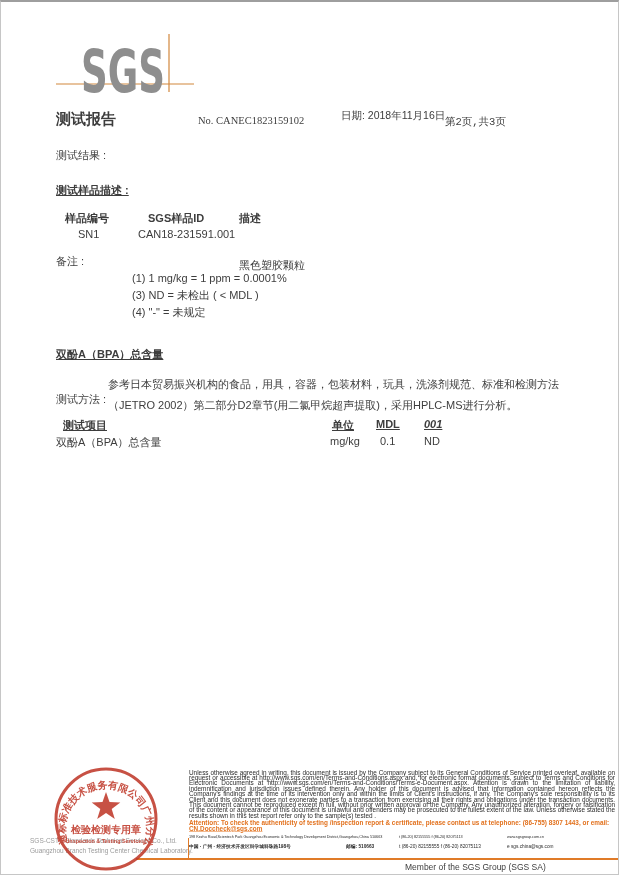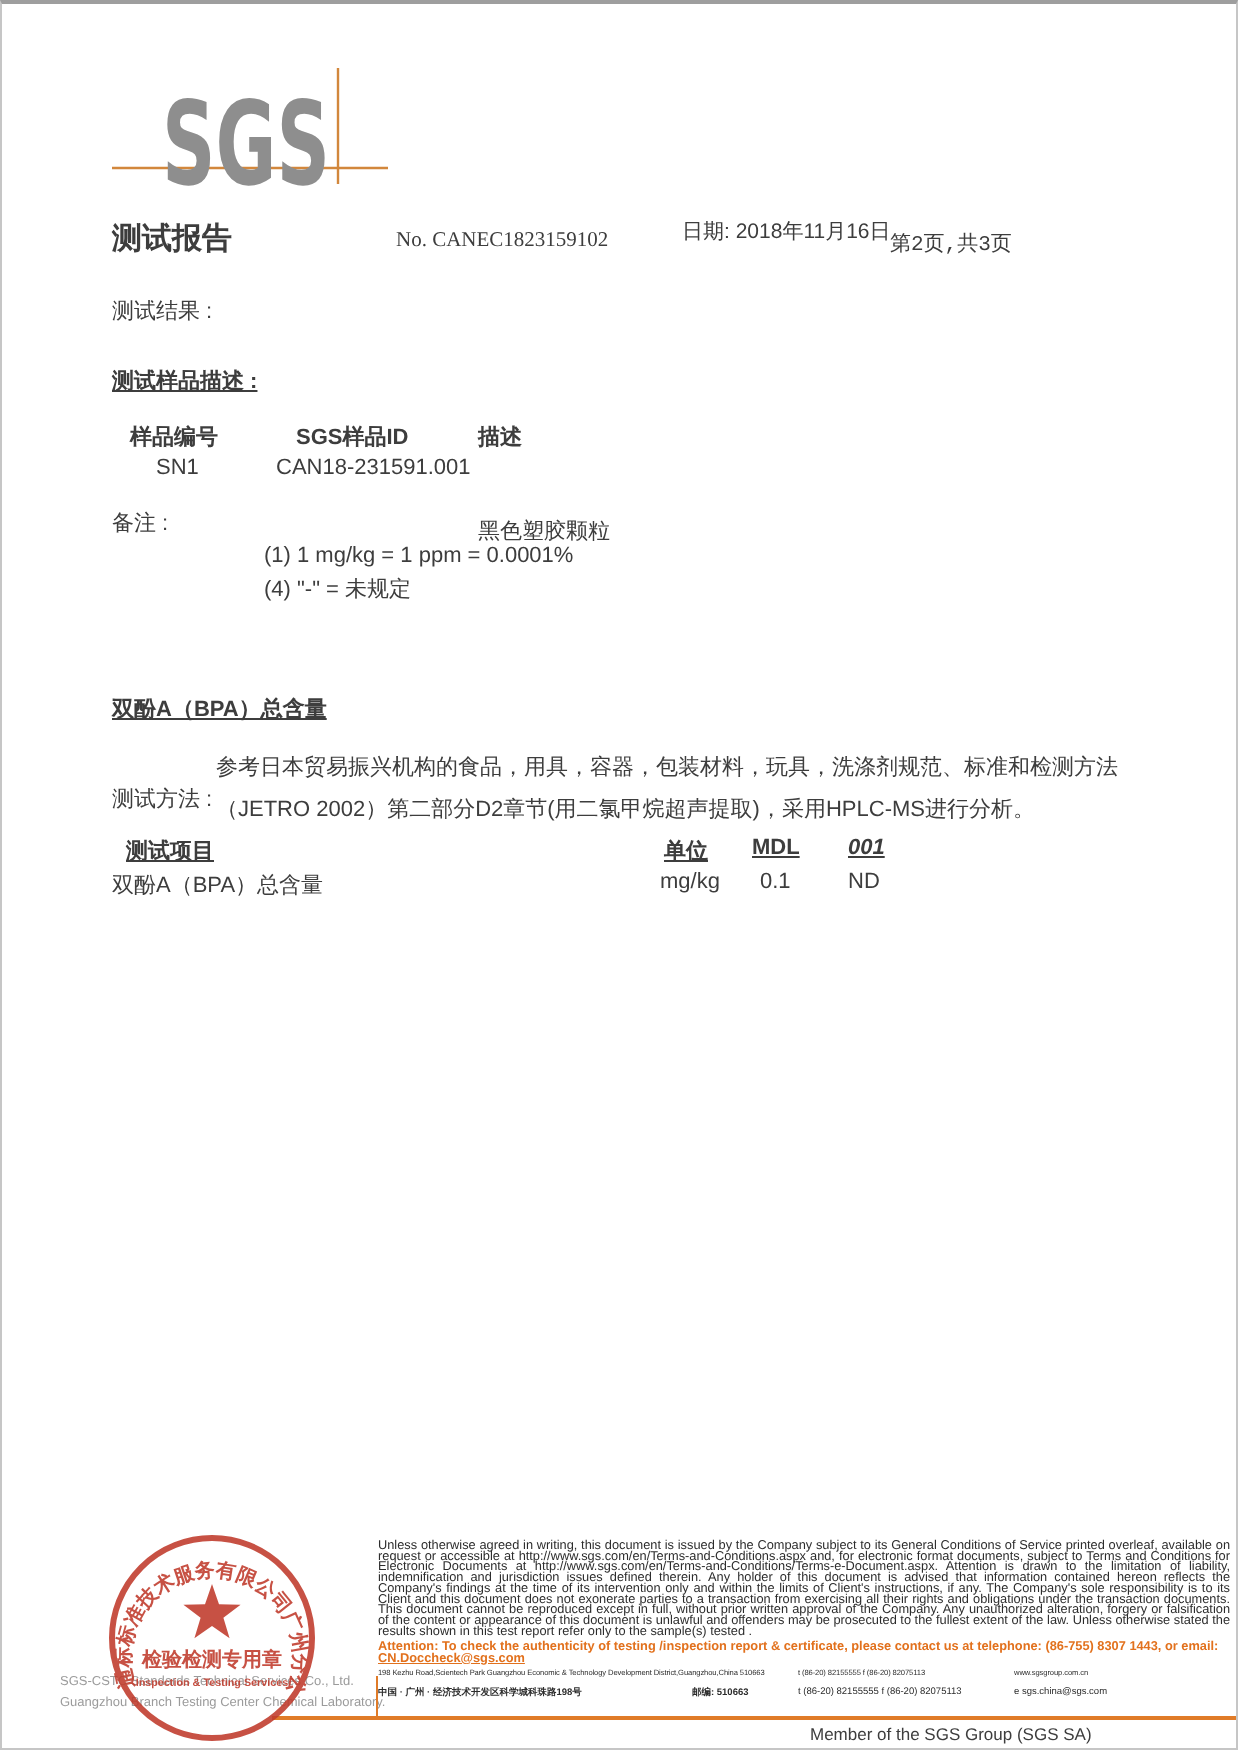--- a/index.html
+++ b/index.html
@@ -55,20 +55,21 @@
     <span class="abs body-txt b" style="left:238px; top:209px;">描述</span>
     <span class="abs body-txt" style="left:77px; top:226px;">SN1</span>
     <span class="abs body-txt" style="left:137px; top:226px;">CAN18-231591.001</span>
     <span class="abs body-txt" style="left:238px; top:226px;margin-top:30px;">黑色塑胶颗粒</span>
   </div>
 
   <div class="abs body-txt" style="left:55px; top:252px;">备注 :</div>
 
   <div class="abs body-txt remarks" style="left:87px; top:268px;margin-left:44px;">
     <div>(1) 1 mg/kg = 1 ppm = 0.0001%</div>
+    <div>(3) ND = 未检出 ( &lt; MDL )</div>
     <div>(4) "-" = 未规定</div>
   </div>
 
   <div class="abs body-txt b u" style="left:55px; top:345px;">双酚A（BPA）总含量</div>
 
   <div class="abs body-txt" style="left:55px; top:390px;text-align:right;">测试方法 :</div>
   <div class="abs method" style="left:107px; top:372px; width:480px; white-space:normal;">参考日本贸易振兴机构的食品，用具，容器，包装材料，玩具，洗涤剂规范、标准和检测方法（JETRO 2002）第二部分D2章节(用二氯甲烷超声提取)，采用HPLC-MS进行分析。</div>
 
   <div>
     <span class="abs body-txt b u" style="left:62px;  top:416px;">测试项目</span>

